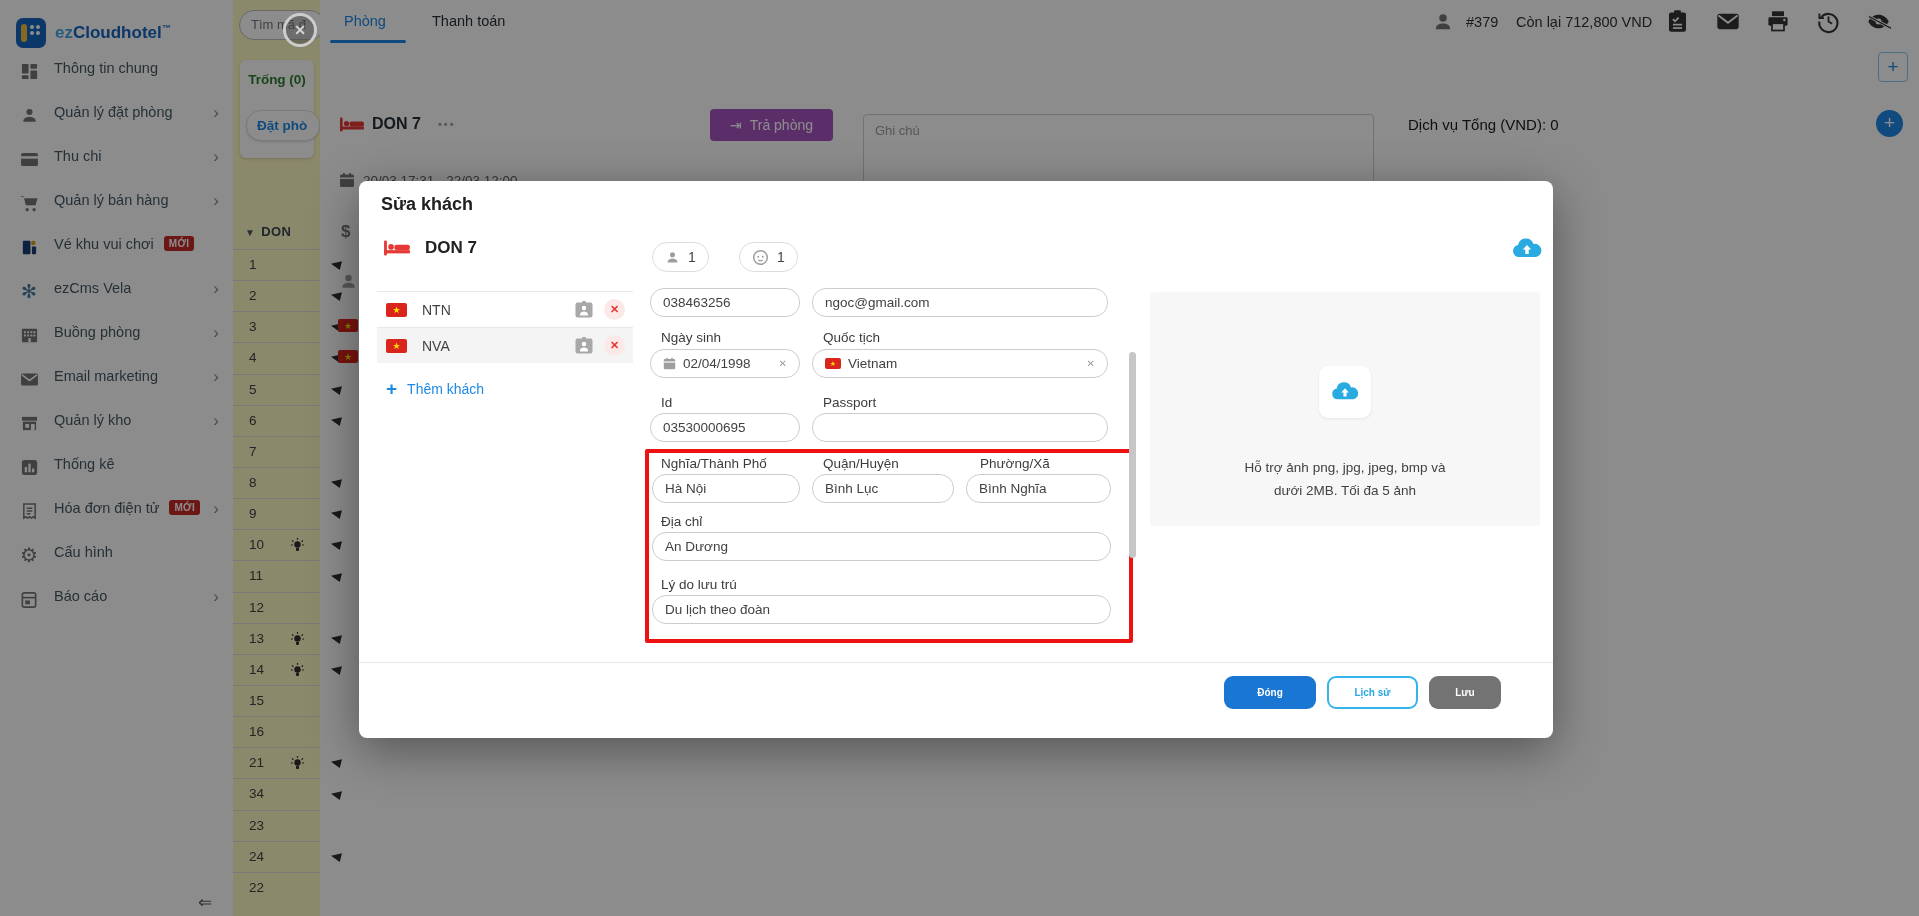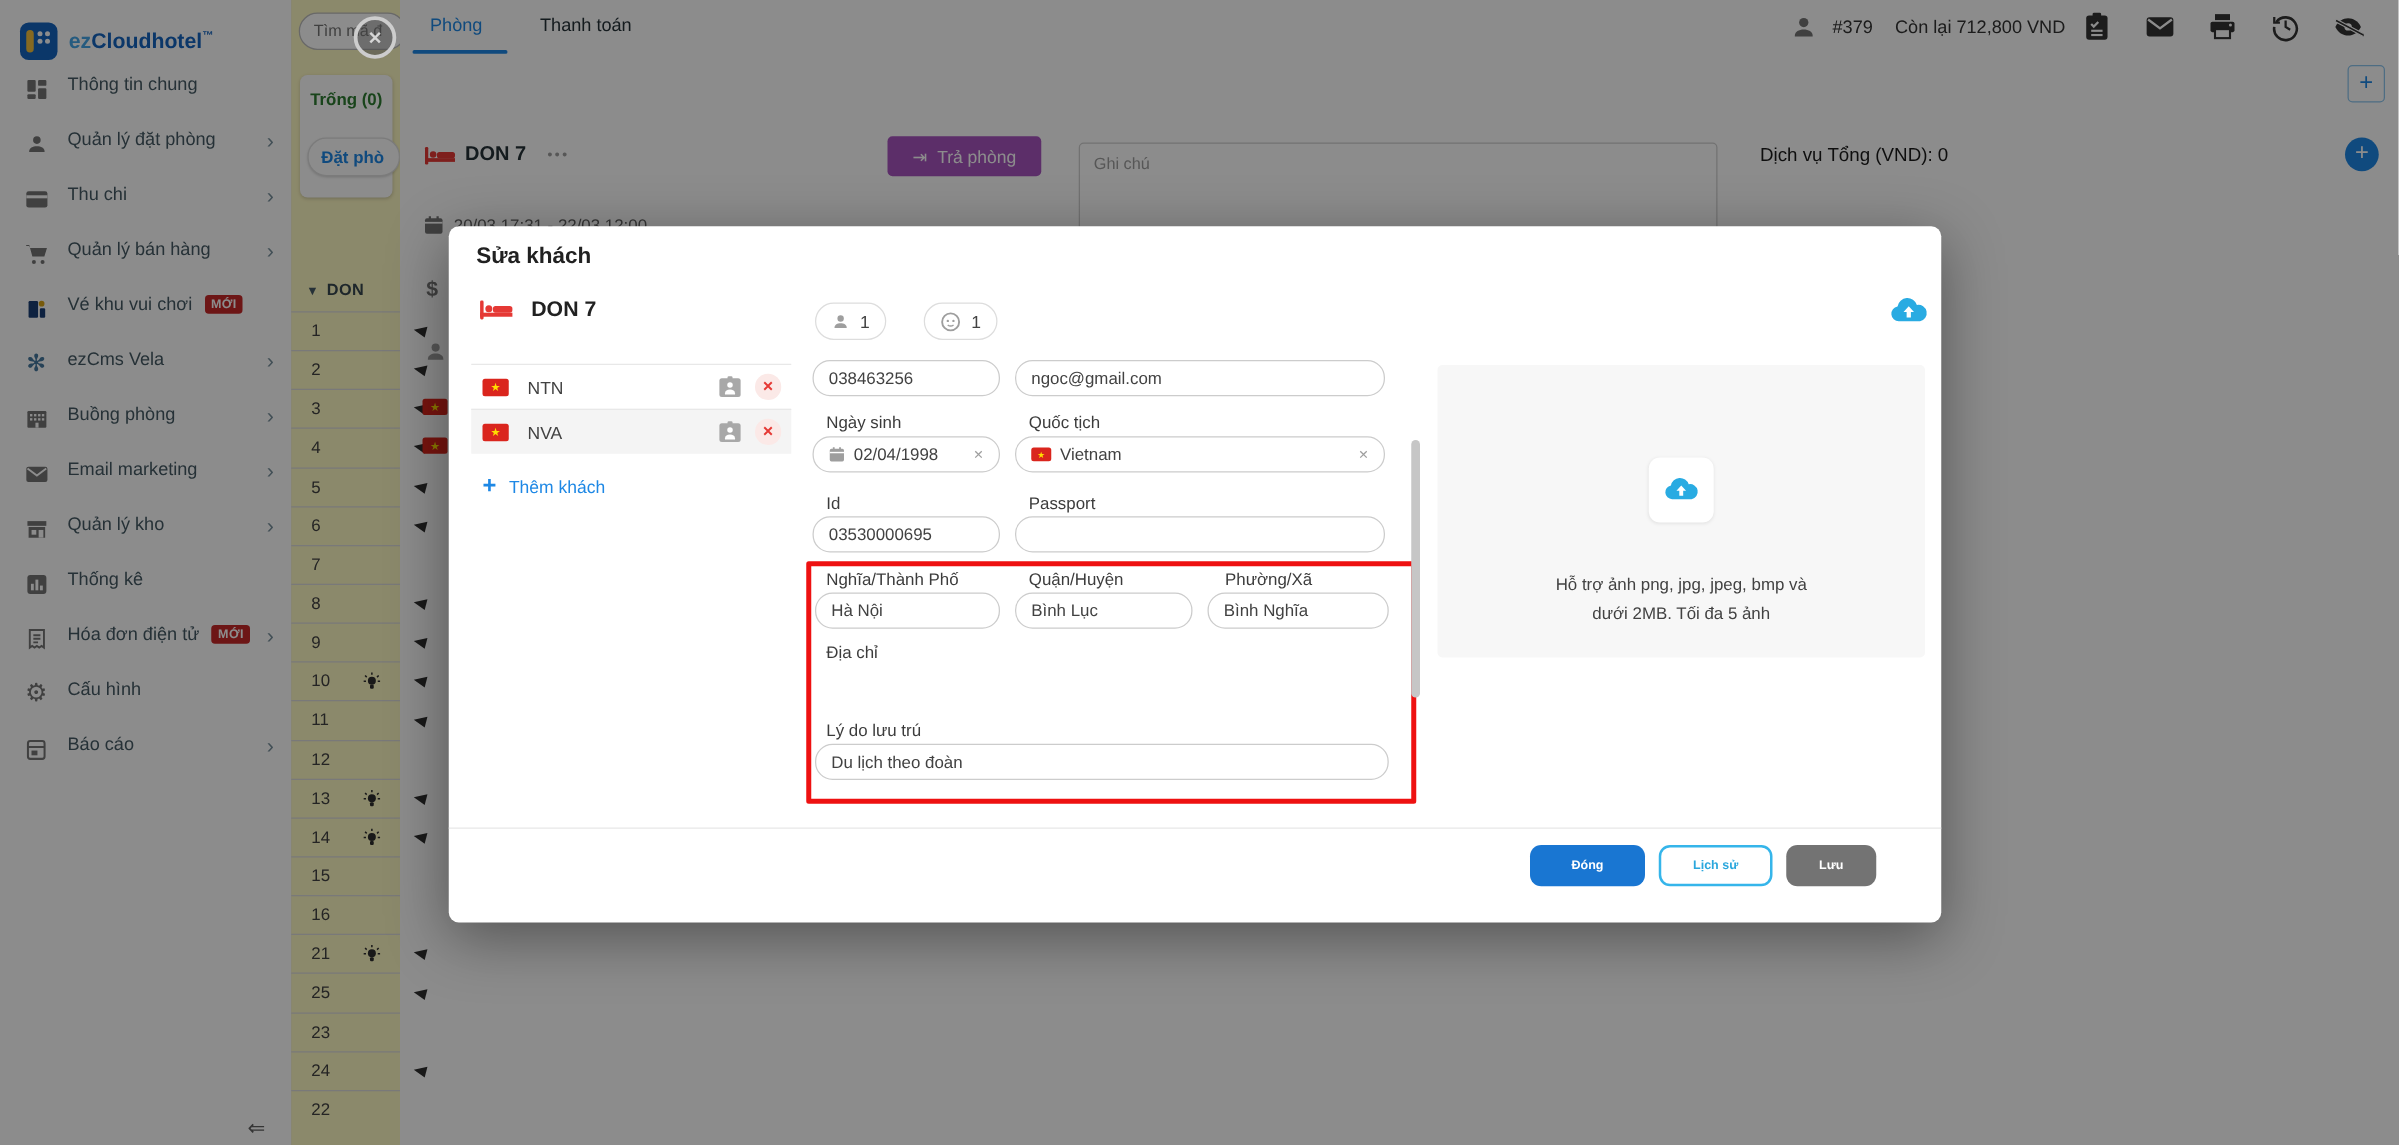--- a/index.html
+++ b/index.html
@@ -374,21 +374,21 @@
             <svg width="15" height="16" viewBox="0 0 16 17">
               <g stroke="#2e2e2e" stroke-width="1.3">
                 <path d="M8 1v2M2.2 3.6l1.4 1.4M13.8 3.6l-1.4 1.4M1 8.5h2M13 8.5h2"></path>
               </g>
               <circle cx="8" cy="8" r="3.4" fill="#2e2e2e"></circle>
               <rect x="6.4" y="11.4" width="3.2" height="3.4" rx="1" fill="#2e2e2e"></rect>
             </svg>
           </span>
         </div>
         <div class="rrow">
-          <span class="rnum">25</span>
+          <span class="rnum">34</span>
         </div>
         <div class="rrow">
           <span class="rnum">23</span>
         </div>
         <div class="rrow">
           <span class="rnum">24</span>
         </div>
         <div class="rrow">
           <span class="rnum">22</span>
         </div>
@@ -630,20 +630,23 @@
     <div class="fld" style="left:453px;top:293px;width:142px">
         <span>Bình Lục</span>
       </div>
 
     <div class="flabel" style="left:621px;top:275px">Phường/Xã</div>
     <div class="fld" style="left:607px;top:293px;width:145px">
         <span>Bình Nghĩa</span>
       </div>
 
     <div class="flabel" style="left:302px;top:333px">Địa chỉ</div>
+    <div class="fld" style="left:293px;top:351px;width:459px">
+        <span>An Dương</span>
+      </div>
 
     <div class="flabel" style="left:302px;top:396px">Lý do lưu trú</div>
     <div class="fld" style="left:293px;top:414px;width:459px">
         <span>Du lịch theo đoàn</span>
       </div>
 
     <div class="vscroll"></div>
 
     <div class="uploadpanel">
       <div class="uptile">

